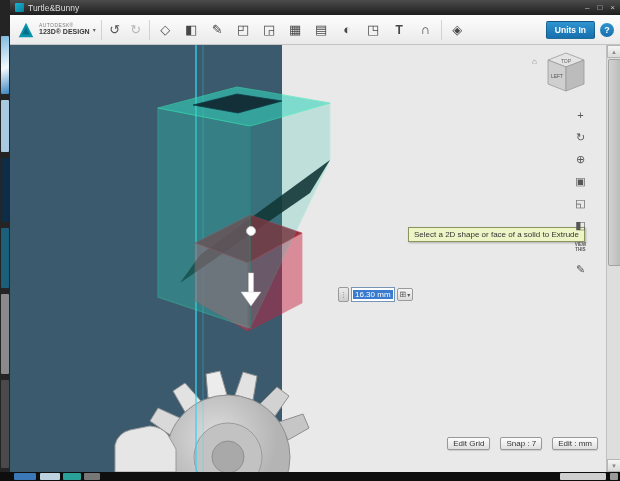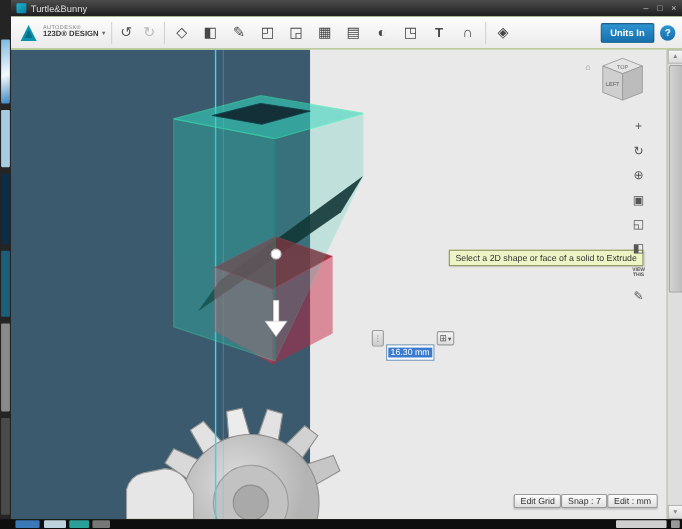--- a/index.html
+++ b/index.html
@@ -4,21 +4,21 @@
 <style>
   html,body{margin:0;padding:0;background:#000;}
   .stage{position:relative;width:620px;height:481px;background:#181818;overflow:hidden;
          font-family:"Liberation Sans",sans-serif;-webkit-font-smoothing:antialiased;}
   
   .left-strip{position:absolute;left:0;top:0;width:10px;height:481px;background:#242424;}
   .left-strip .thumb{position:absolute;left:1px;width:8px;border-radius:1px;}
   .bottom-strip{position:absolute;left:0;top:472px;width:620px;height:9px;background:#0e0e0e;}
   .bottom-strip .thumb{position:absolute;top:1px;height:7px;border-radius:1px;}
   
-  .app{position:absolute;left:10px;top:0;width:610px;height:472px;background:#84cc16;}
+  .app{position:absolute;left:10px;top:0;width:610px;height:472px;background:#f0abfc;}
   .titlebar{position:absolute;top:0;left:0;right:0;height:15px;
             background:linear-gradient(#4c4c4c,#1e1e1e);display:flex;align-items:center;
             padding:0 5px;color:#ddd;font-size:8.5px;box-sizing:border-box;}
   .app-ico{width:9px;height:9px;background:linear-gradient(135deg,#19b4d2,#0c7d9c);
            margin-right:4px;border-radius:1px;flex:none;}
   .win-controls{margin-left:auto;display:flex;gap:8px;font-size:8px;color:#c9c9c9;}
   .win-controls span{cursor:pointer;}
   .toolbar{position:absolute;top:15px;left:0;right:0;height:30px;box-sizing:border-box;
            background:linear-gradient(#fdfdfd,#eaeaea);border-bottom:1px solid #c4c4c4;
            display:flex;align-items:center;padding:0 6px;gap:5px;}
@@ -45,33 +45,33 @@
   .canvas{position:absolute;top:45px;left:0;width:596px;height:427px;overflow:hidden;background:#e9e9e9;}
   .scene{position:absolute;left:0;top:0;}
   .tooltip{position:absolute;left:398px;top:182px;background:#edf5c6;border:1px solid #8e935f;
            font-size:8px;color:#333;padding:2px 5px;white-space:nowrap;
            box-shadow:1px 1px 2px rgba(0,0,0,.25);}
   .dim{position:absolute;left:328px;top:242px;display:flex;align-items:center;gap:2px;}
   .dim-grip{width:9px;height:13px;background:linear-gradient(#ececec,#cdcdcd);border:1px solid #9a9a9a;
             border-radius:2px;font-size:7px;color:#777;display:flex;align-items:center;
             justify-content:center;cursor:grab;}
   .dim-field{height:13px;background:#fff;border:1px solid #7596b5;display:flex;align-items:center;
-             padding:0 1px;cursor:text;margin-top:26px;}
+             padding:0 1px;cursor:text;}
   .dim-value{background:#3a7bd0;color:#fff;font-size:8px;padding:0 2px;white-space:nowrap;}
   .dim-btn{height:13px;box-sizing:border-box;background:linear-gradient(#f4f4f4,#dcdcdc);
            border:1px solid #9a9a9a;border-radius:2px;display:flex;align-items:center;
            font-size:8px;color:#555;padding:0 2px;gap:1px;cursor:pointer;}
   .dim-caret{font-size:6px;}
   .viewcube{position:absolute;right:14px;top:3px;cursor:pointer;}
   .navcol{position:absolute;right:17px;top:62px;display:flex;flex-direction:column;gap:6px;
           align-items:center;}
   .nav-item{width:17px;height:16px;display:flex;align-items:center;justify-content:center;
             font-size:11px;color:#565656;cursor:pointer;}
   .nav-item.texty{flex-direction:column;font-size:4.5px;font-weight:bold;line-height:1.2;color:#555;}
-  .statusrow{position:absolute;right:8px;bottom:10px;display:flex;gap:0;}
+  .statusrow{position:absolute;right:8px;bottom:22px;display:flex;gap:10px;}
   .status-btn{font-size:8px;color:#333;background:linear-gradient(#fdfdfd,#dfdfdf);
               border:1px solid #999;border-radius:2px;padding:1px 5px;
               box-shadow:0 1px 1px rgba(0,0,0,.12);cursor:pointer;white-space:nowrap;}
   
   .scrollbar{position:absolute;right:0;top:45px;width:14px;height:427px;background:#dedede;
              border-left:1px solid #c0c0c0;box-sizing:border-box;}
   .sb-arrow{position:absolute;left:0;width:14px;height:13px;box-sizing:border-box;
             background:linear-gradient(#f6f6f6,#dadada);border:1px solid #b5b5b5;font-size:6px;
             color:#888;display:flex;align-items:center;justify-content:center;cursor:pointer;}
   .sb-up{top:0}.sb-down{bottom:0}

